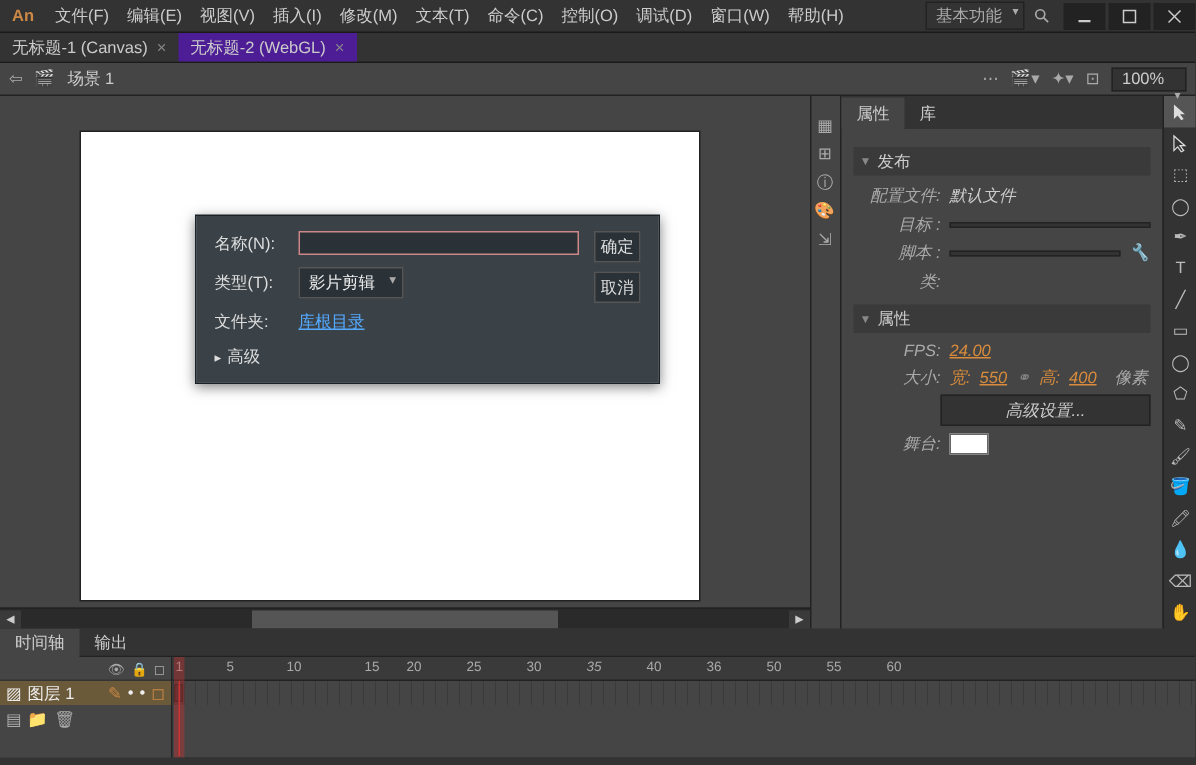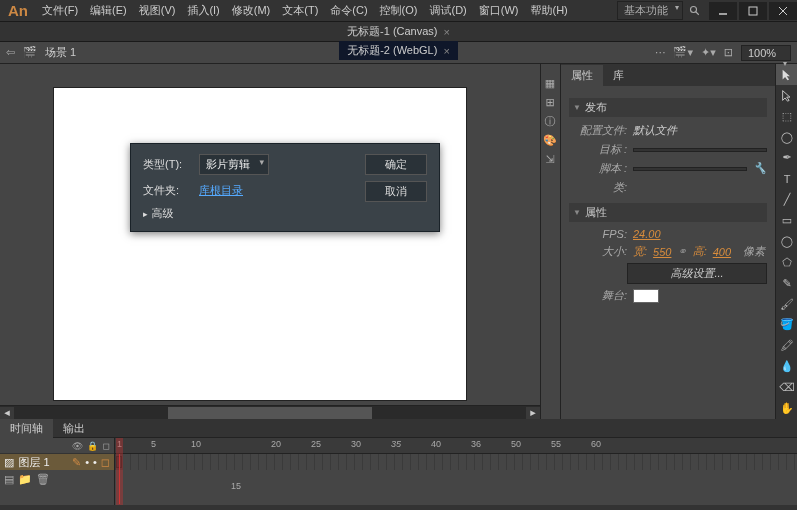--- a/index.html
+++ b/index.html
@@ -1,29 +1,29 @@
 <!DOCTYPE html>
 <html><head>
 <meta charset="utf-8">
 <style>
 * { margin: 0; padding: 0; box-sizing: border-box; font-family: "Microsoft YaHei", Arial, sans-serif; }
 body { width: 797px; height: 510px; background: #333; color: #ccc; font-size: 11px; overflow: hidden; position: relative; }
 
 .topbar { height: 22px; background: #333; display: flex; align-items: center; border-bottom: 1px solid #1a1a1a; }
-.logo { color: #c84; font-size: 15px; font-weight: bold; padding: 0 8px; }
+.logo { color: #c84; font-size: 11px; font-weight: bold; padding: 0 8px; }
 .menu { display: flex; flex: 1; }
 .menu span { padding: 0 6px; cursor: pointer; }
 .workspace { padding: 0 8px; color: #aaa; }
 .winctrl { display: flex; }
 .winctrl div { width: 28px; height: 18px; background: #222; margin-left: 2px; display: flex; align-items: center; justify-content: center; cursor: pointer; }
 .winctrl svg { width: 10px; height: 10px; }
 
-.tabbar { height: 20px; background: #333; display: flex; align-items: center; border-bottom: 1px solid #1a1a1a; flex-direction: column; }
+.tabbar { height: 20px; background: #333; display: flex; align-items: center; border-bottom: 1px solid #1a1a1a; }
 .doctab { padding: 2px 8px; background: #333; color: #ccc; display: flex; align-items: center; cursor: pointer; }
-.doctab.active { background: #0f172a; align-items: center; }
+.doctab.active { background: #4c1d95; align-items: center; }
 .doctab .x { margin-left: 6px; color: #888; cursor: pointer; }
 
 .stagebar { height: 22px; background: #454545; display: flex; align-items: center; padding: 0 6px; gap: 8px; border-bottom: 1px solid #222; }
 .stagebar .icon { color: #aaa; cursor: pointer; }
 .stagebar .spacer { flex: 1; }
 .dropdown { background: #333; border: 1px solid #222; padding: 1px 14px 1px 6px; position: relative; cursor: pointer; }
 .dropdown::after { content: "▾"; position: absolute; right: 3px; font-size: 8px; color: #aaa; }
 
 .main { display: flex; height: 355px; }
 .stagewrap { flex: 1; background: #454545; position: relative; overflow: hidden; display: flex; flex-direction: column; }
@@ -287,21 +287,21 @@
       <span>▤</span>
       <span>📁</span>
       <span>🗑</span>
     </div>
   </div>
   <div class="framecol">
     <div class="ruler" id="ruler">
         <span style="left: 2px;">1</span>
         <span style="left: 36px;">5</span>
         <span style="left: 76px;">10</span>
-        <span style="left: 116px; margin-top: 42px;">15</span>
+        <span style="left: 128px;">15</span>
         <span style="left: 156px;">20</span>
         <span style="left: 196px;">25</span>
         <span style="left: 236px;">30</span>
         <span style="left: 276px; font-style: italic;">35</span>
         <span style="left: 316px;">40</span>
         <span style="left: 356px;">36</span>
         <span style="left: 396px;">50</span>
         <span style="left: 436px;">55</span>
         <span style="left: 476px;">60</span>
       </div>
@@ -312,20 +312,24 @@
     <div class="playline"></div>
   </div>
 </div>
 <div class="tlbottom"></div>
 
 <div class="dialog">
   <div class="dlgbody">
     <div style="display:flex; gap:10px;">
       <div class="dlgleft">
         <div class="dlgrow">
+          <span class="dlglbl">名称(N):</span>
+          <input class="dlginput" value="" style="">
+        </div>
+        <div class="dlgrow">
           <span class="dlglbl">类型(T):</span>
           <span class="dlgselect">影片剪辑</span>
         </div>
         <div class="dlgrow">
           <span class="dlglbl">文件夹:</span>
           <span class="linkval">库根目录</span>
         </div>
         <div class="advhead">高级</div>
       </div>
       <div class="dlgbtns">

